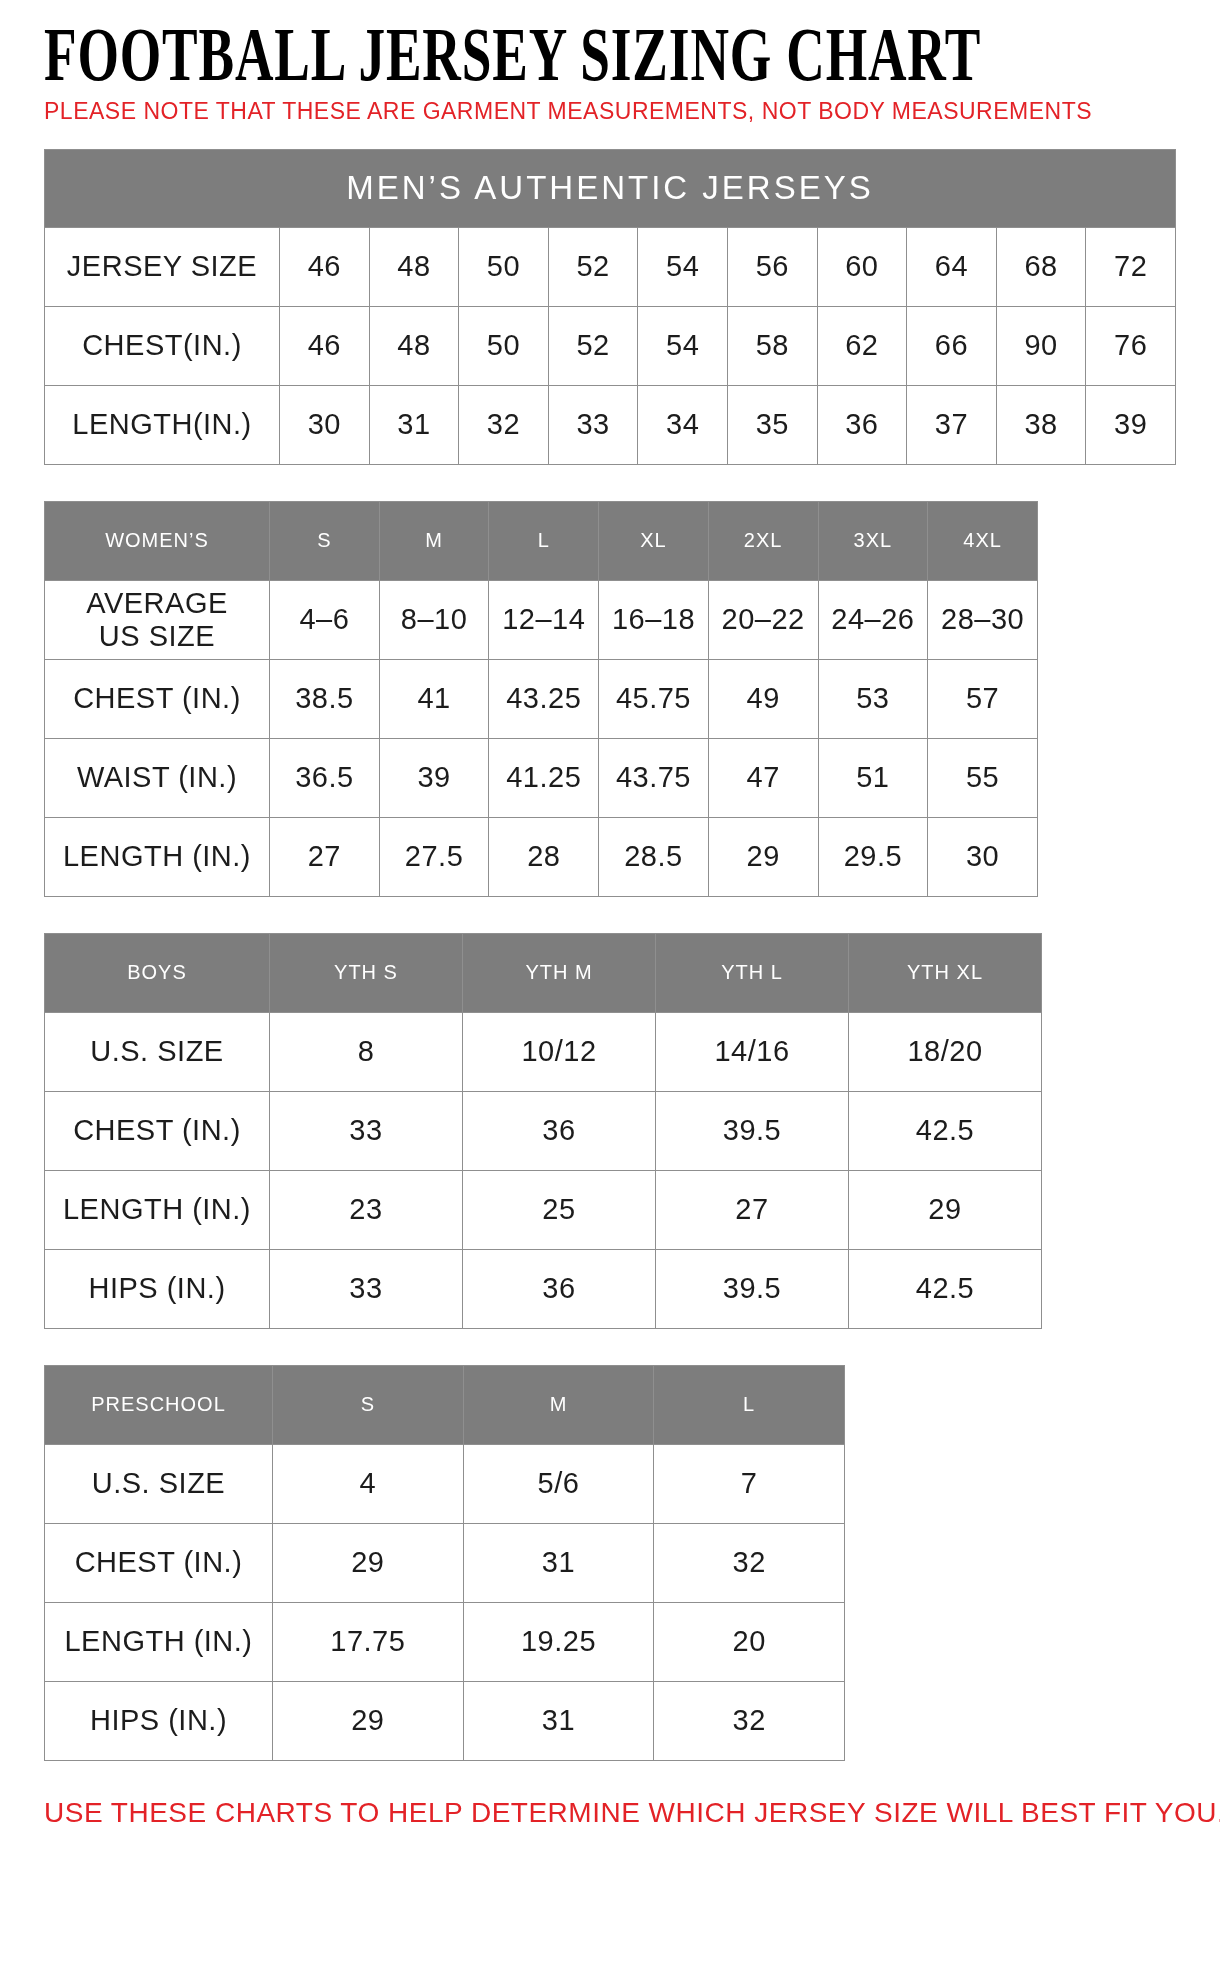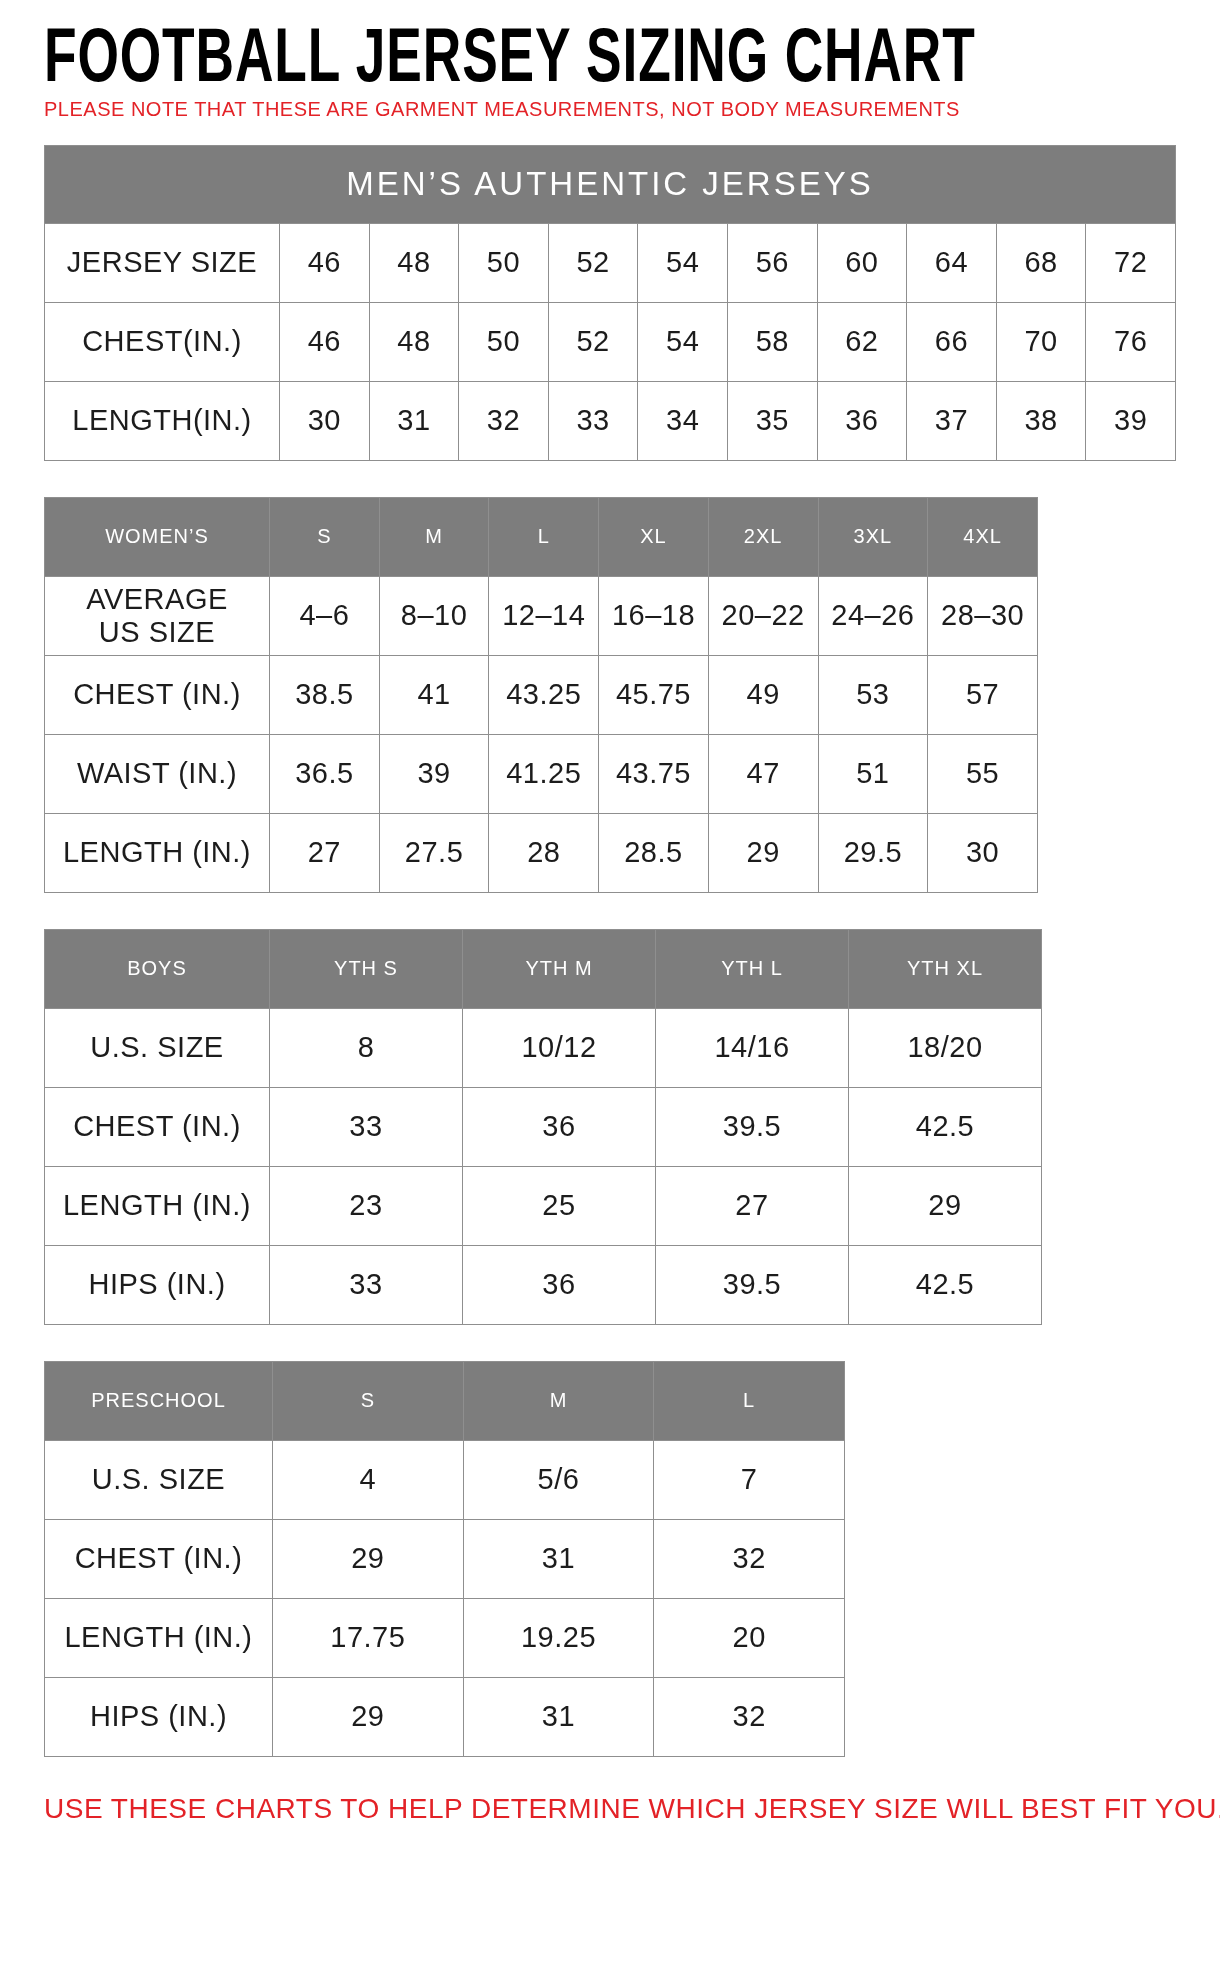--- a/index.html
+++ b/index.html
@@ -11,35 +11,36 @@
     font-family: "Liberation Sans", sans-serif;
     color: #1c1c1c;
   }
   .page { padding: 18px 44px 0 44px; }
 
   h1.title {
     height: 72px;
     display: flex;
     align-items: center;
     margin-bottom: 6px;
+    font-family: Liberation Serif, serif;
   }
   .title-inner {
     display: inline-block;
     font-size: 62px;
     font-weight: bold;
     letter-spacing: 1px;
     color: #000;
     transform: scaleX(0.86) scaleY(1.22);
     transform-origin: 0 50%;
     white-space: nowrap;
   }
 
   .note {
     color: #e32227;
-    font-size: 20px;
+    font-size: 23px;
     line-height: 1.33;
     letter-spacing: 0.5px;
     max-width: 1060px;
     margin-bottom: 22px;
   }
 
   table.tbl {
     border-collapse: collapse;
     table-layout: fixed;
     margin-bottom: 36px;
@@ -124,21 +125,21 @@
         <tr>
           <td class="label-col">CHEST(IN.)</td>
           <td>46</td>
           <td>48</td>
           <td>50</td>
           <td>52</td>
           <td>54</td>
           <td>58</td>
           <td>62</td>
           <td>66</td>
-          <td>70</td>
+          <td>90</td>
           <td>76</td>
         </tr>
         <tr>
           <td class="label-col">LENGTH(IN.)</td>
           <td>30</td>
           <td>31</td>
           <td>32</td>
           <td>33</td>
           <td>34</td>
           <td>35</td>

